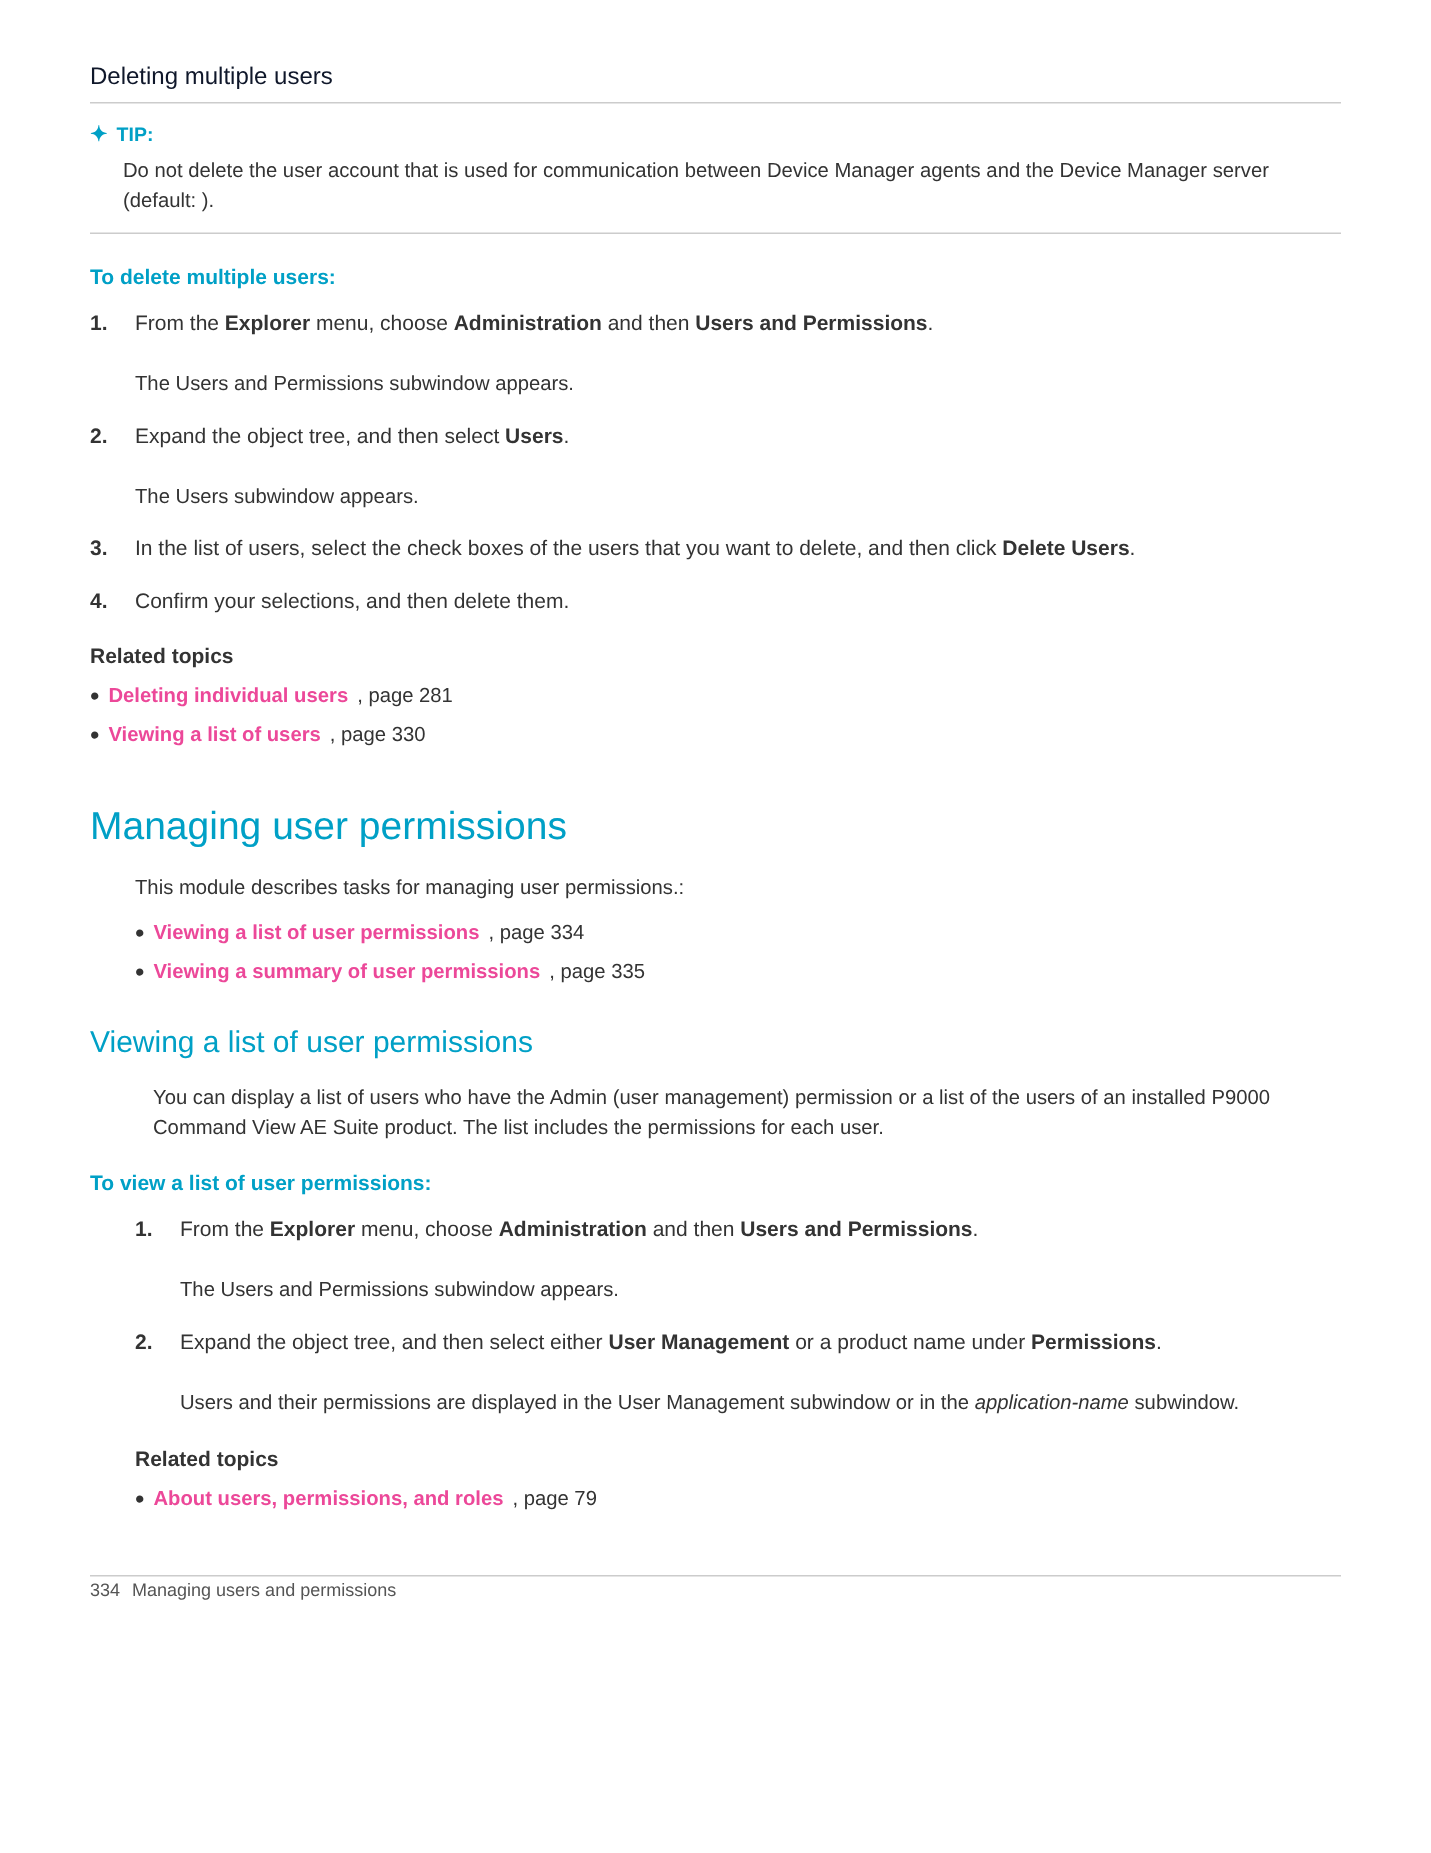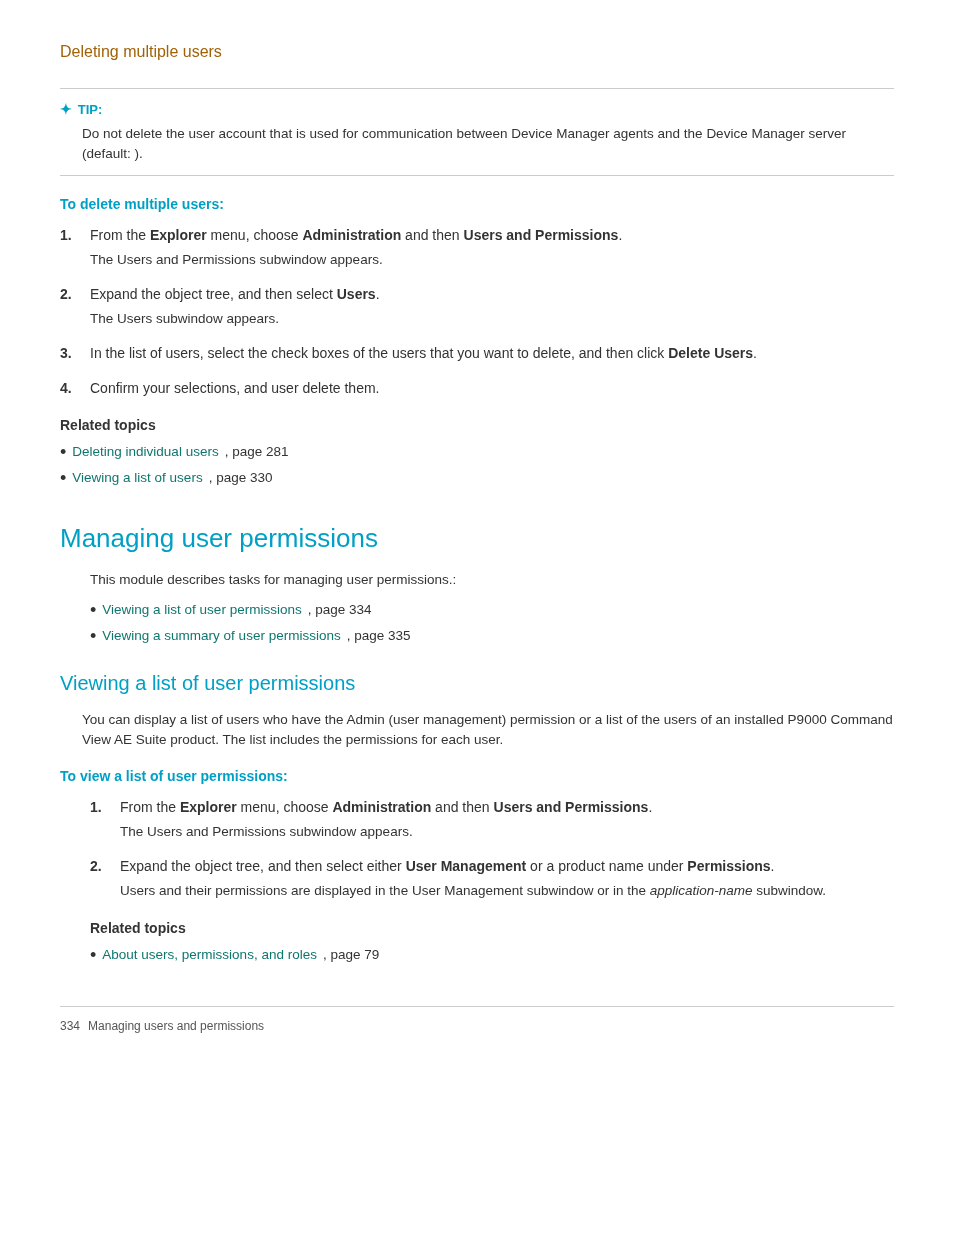--- a/index.html
+++ b/index.html
@@ -5,24 +5,24 @@
     * { box-sizing: border-box; margin: 0; padding: 0; }
     body {
       font-family: Arial, Helvetica, sans-serif;
       font-size: 14px;
       color: #333;
       background: #fff;
       padding: 40px 60px;
       line-height: 1.5;
     }
     .section-heading {
-      color: #a16207;
+      color: #0f172a;
       font-size: 16px;
       font-weight: normal;
-      margin-bottom: 24px;
+      margin-bottom: 4px;
     }
     .major-heading {
       color: #00a0c6;
       font-size: 26px;
       font-weight: normal;
       margin-bottom: 12px;
       margin-top: 30px;
     }
     .sub-heading {
       color: #00a0c6;
@@ -74,21 +74,21 @@
     }
     .step-number {
       font-weight: bold;
       color: #333;
       min-width: 20px;
     }
     .step-content {
       flex: 1;
     }
     .step-note {
-      margin-top: 4px;
+      margin-top: 20px;
       font-size: 13.5px;
       color: #333;
       margin-left: 0;
     }
     b, strong {
       font-weight: bold;
     }
     .related-topics-heading {
       font-weight: bold;
       font-size: 14px;
@@ -106,36 +106,37 @@
       gap: 6px;
       margin-bottom: 4px;
       font-size: 13.5px;
     }
     .bullet-dot {
       color: #333;
       font-size: 18px;
       line-height: 1.2;
     }
     .link-text {
-      color: #0f766e;
+      color: #ec4899;
       text-decoration: none;
       cursor: pointer;
+      font-weight: bold;
     }
     .page-ref {
       color: #333;
     }
     .intro-text {
       font-size: 13.5px;
       margin-bottom: 10px;
       margin-left: 30px;
     }
     .footer-bar {
       border-top: 1px solid #ccc;
       margin-top: 40px;
-      padding-top: 10px;
+      padding-top: 0;
       font-size: 12px;
       color: #555;
       display: flex;
       gap: 8px;
     }
     .footer-page {
       font-weight: normal;
     }
     .italic { font-style: italic; }
   </style>
@@ -171,21 +172,21 @@
   </li>
   <li>
     <span class="step-number">3.</span>
     <div class="step-content">
       <span>In the list of users, select the check boxes of the users that you want to delete, and then click <strong>Delete Users</strong>.</span>
     </div>
   </li>
   <li>
     <span class="step-number">4.</span>
     <div class="step-content">
-      <span>Confirm your selections, and user delete them.</span>
+      <span>Confirm your selections, and then delete them.</span>
     </div>
   </li>
 </ol>
 
 <div class="related-topics-heading">Related topics</div>
 <ul class="related-list">
   <li>
     <span class="bullet-dot">•</span>
     <span class="link-text">Deleting individual users</span>
       <span class="page-ref">, page 281</span>
@@ -209,21 +210,21 @@
   </li>
   <li>
     <span class="bullet-dot">•</span>
     <span class="link-text">Viewing a summary of user permissions</span>
       <span class="page-ref">, page 335</span>
   </li>
 </ul>
 
 <h2 class="sub-heading">Viewing a list of user permissions</h2>
 
-<p style="font-size:13.5px; margin-bottom:12px; margin-left:22px;">You can display a list of users who have the Admin (user management) permission or a list of the users of an installed P9000 Command View AE Suite product. The list includes the permissions for each user.</p>
+<p style="font-size:13.5px; margin-bottom:12px; margin-left:42px;">You can display a list of users who have the Admin (user management) permission or a list of the users of an installed P9000 Command View AE Suite product. The list includes the permissions for each user.</p>
 
 <div class="procedure-heading" style="">To view a list of user permissions:</div>
 
 <ol class="steps-list" style="margin-left:30px;">
   <li>
     <span class="step-number">1.</span>
     <div class="step-content">
       <span>From the <strong>Explorer</strong> menu, choose <strong>Administration</strong> and then <strong>Users and Permissions</strong>.</span>
       <p class="step-note">The Users and Permissions subwindow appears.</p>
     </div>

